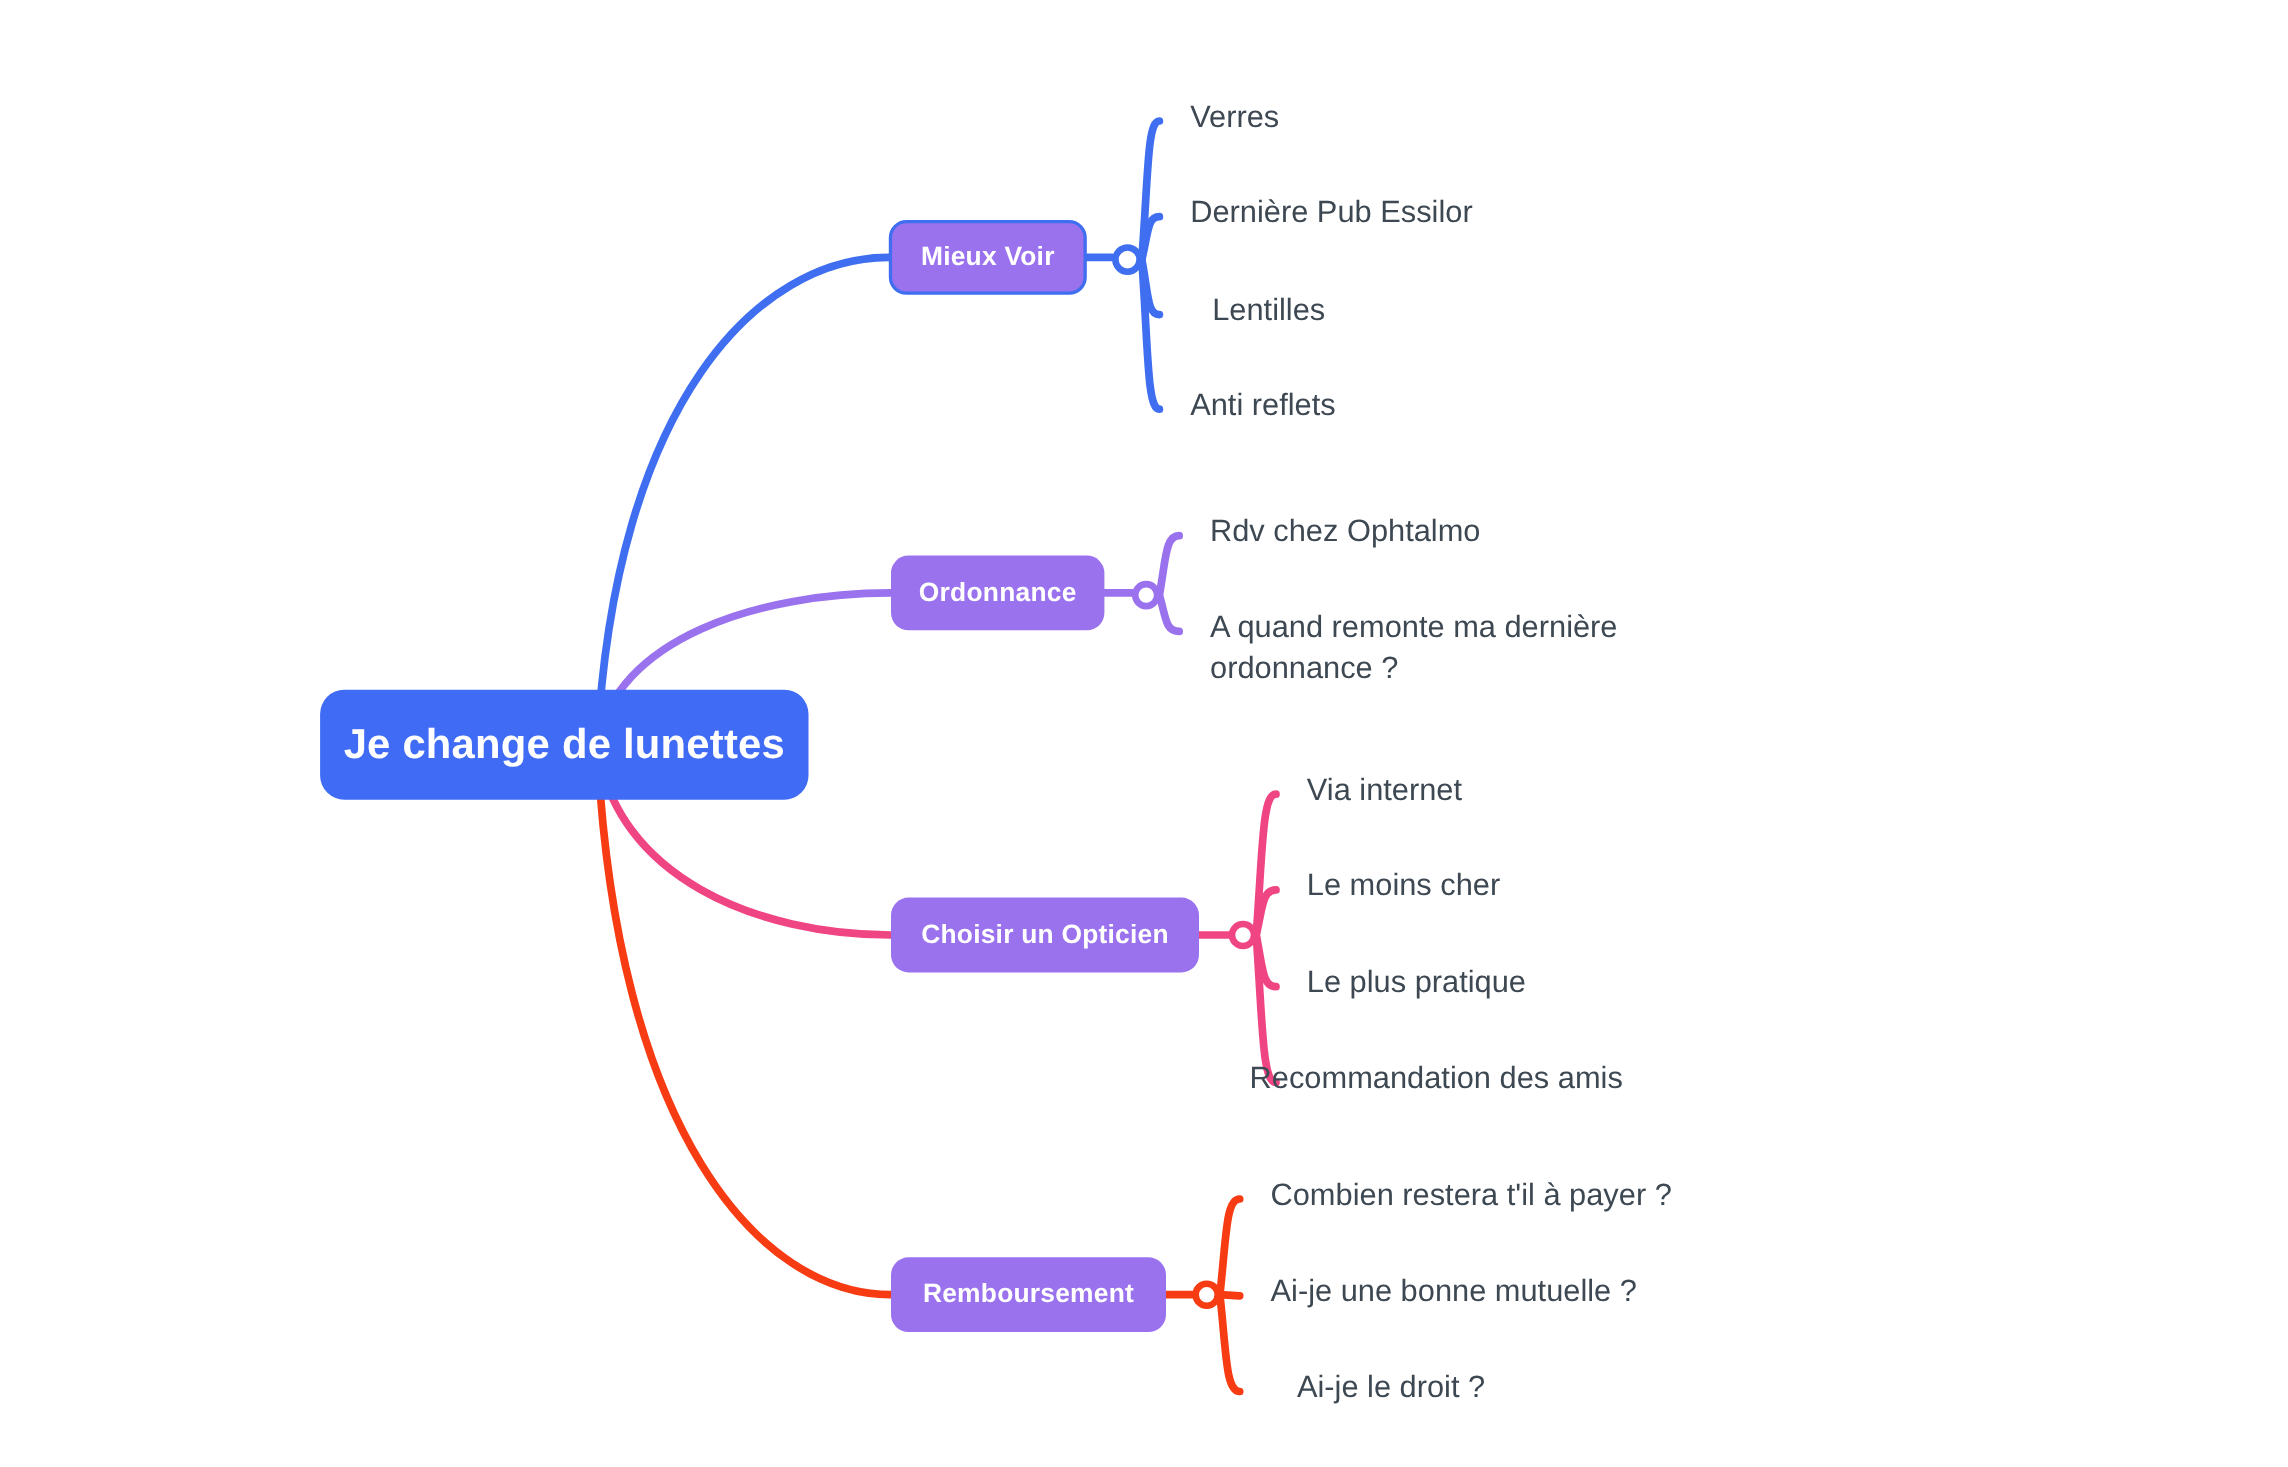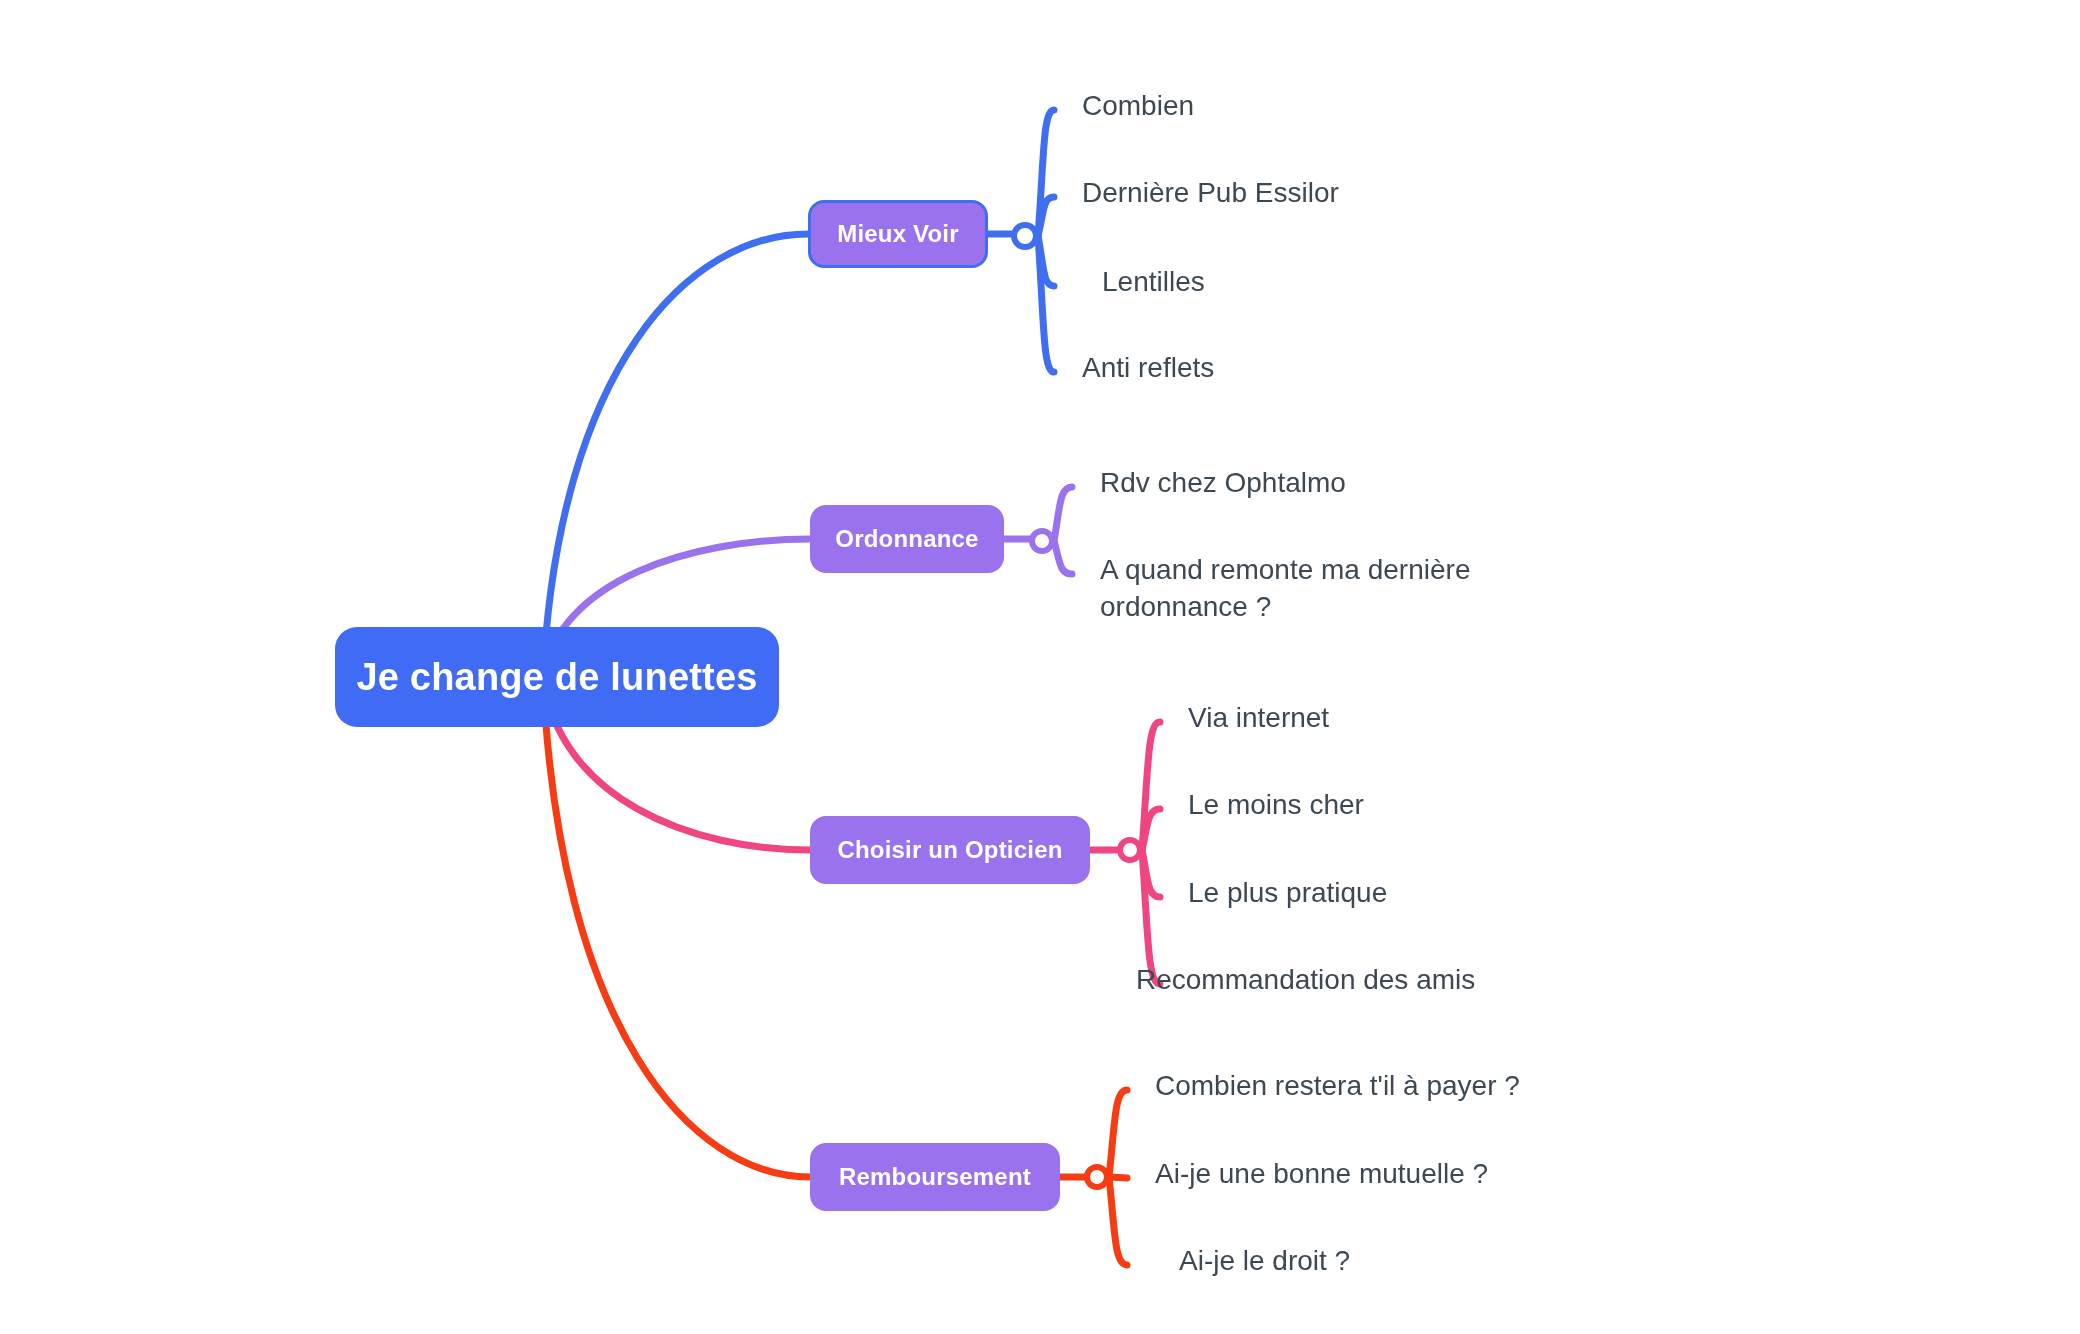--- a/index.html
+++ b/index.html
@@ -38,21 +38,20 @@
     border-radius: 16px;
     color: #ffffff;
     font-weight: bold;
     letter-spacing: 0.2px;
     white-space: nowrap;
     z-index: 5;
   }
   .node-root {
     border-radius: 22px;
     font-size: 38px;
-    margin-left: 44px;
   }
   .node-branch {
     font-size: 24px;
   }
   .leaf {
     position: absolute;
     color: #3d4852;
     font-size: 28px;
     line-height: 1.32;
     font-weight: normal;
@@ -98,21 +97,21 @@
   </svg>
 
   <div id="node-layer">
       <div class="node node-root" style="left: 291px; top: 627px; width: 444px; height: 100px; background: rgb(64, 107, 245);">
         <span>Je change de lunettes</span>
       </div>
       <div class="node node-branch" style="left: 808px; top: 200px; width: 180px; height: 68px; background: rgb(155, 114, 238); border: 3px solid rgb(63, 111, 240);">
         <span>Mieux Voir</span>
       </div>
       <div class="hub" style="left: 1011px; top: 222px; width: 28px; height: 28px; border: 6px solid rgb(63, 111, 240);"></div>
-      <div class="leaf" style="left: 1082px; top: 88px;">Combien</div>
+      <div class="leaf" style="left: 1082px; top: 88px;">Verres</div>
       <div class="leaf" style="left: 1082px; top: 175px;">Dernière Pub Essilor</div>
       <div class="leaf" style="left: 1082px; top: 264px; margin-left: 20px;">Lentilles</div>
       <div class="leaf" style="left: 1082px; top: 350px;">Anti reflets</div>
       <div class="node node-branch" style="left: 810px; top: 505px; width: 194px; height: 68px; background: rgb(155, 114, 238);">
         <span>Ordonnance</span>
       </div>
       <div class="hub" style="left: 1029px; top: 528px; width: 26px; height: 26px; border: 6px solid rgb(155, 114, 238);"></div>
       <div class="leaf" style="left: 1100px; top: 465px;">Rdv chez Ophtalmo</div>
       <div class="leaf" style="left: 1100px; top: 552px;">A quand remonte ma dernière
 ordonnance ?</div>

